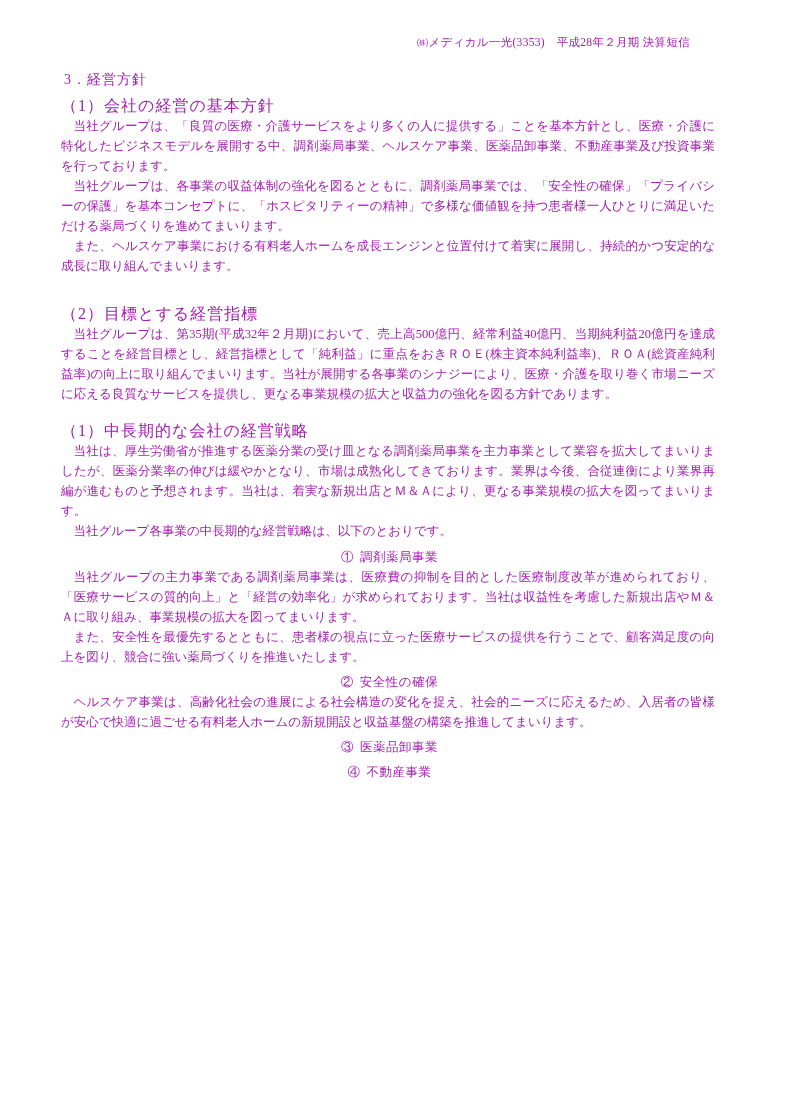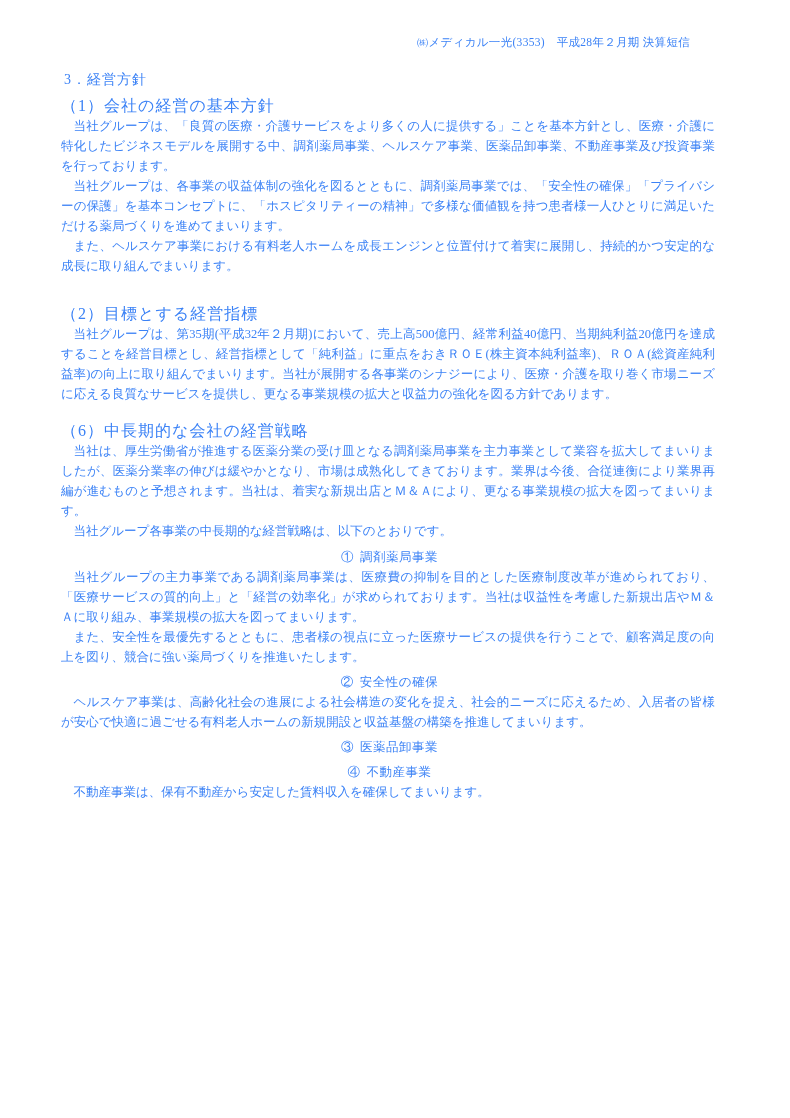--- a/index.html
+++ b/index.html
@@ -7,21 +7,21 @@
     padding: 0;
     background: #ffffff;
   }
   .page {
     position: relative;
     width: 790px;
     height: 850px;
     background: #ffffff;
     overflow: hidden;
     font-family: "Liberation Serif", "DejaVu Serif", serif;
-    color: #3b82f6;
+    color: #a21caf;
   }
   .doc-header {
     position: absolute;
     top: 35px;
     right: 100px;
     font-size: 11.5px;
     letter-spacing: 0.3px;
     white-space: nowrap;
   }
   .content {
@@ -86,21 +86,21 @@
     <div class="sec-title">3．経営方針</div>
 
     <div class="sub-title mt6">（1）会社の経営の基本方針</div>
     <p class="para">当社グループは、「良質の医療・介護サービスをより多くの人に提供する」ことを基本方針とし、医療・介護に特化したビジネスモデルを展開する中、調剤薬局事業、ヘルスケア事業、医薬品卸事業、不動産事業及び投資事業を行っております。</p>
     <p class="para">当社グループは、各事業の収益体制の強化を図るとともに、調剤薬局事業では、「安全性の確保」「プライバシーの保護」を基本コンセプトに、「ホスピタリティーの精神」で多様な価値観を持つ患者様一人ひとりに満足いただける薬局づくりを進めてまいります。</p>
     <p class="para">また、ヘルスケア事業における有料老人ホームを成長エンジンと位置付けて着実に展開し、持続的かつ安定的な成長に取り組んでまいります。</p>
 
     <div class="sub-title mt12">（2）目標とする経営指標</div>
     <p class="para">当社グループは、第35期(平成32年２月期)において、売上高500億円、経常利益40億円、当期純利益20億円を達成することを経営目標とし、経営指標として「純利益」に重点をおきＲＯＥ(株主資本純利益率)、ＲＯＡ(総資産純利益率)の向上に取り組んでまいります。当社が展開する各事業のシナジーにより、医療・介護を取り巻く市場ニーズに応える良質なサービスを提供し、更なる事業規模の拡大と収益力の強化を図る方針であります。</p>
 
-    <div class="sub-title mt17">（6）中長期的な会社の経営戦略</div>
+    <div class="sub-title mt17">（1）中長期的な会社の経営戦略</div>
     <p class="para">当社は、厚生労働省が推進する医薬分業の受け皿となる調剤薬局事業を主力事業として業容を拡大してまいりましたが、医薬分業率の伸びは緩やかとなり、市場は成熟化してきております。業界は今後、合従連衡により業界再編が進むものと予想されます。当社は、着実な新規出店とＭ＆Ａにより、更なる事業規模の拡大を図ってまいります。</p>
     <p class="para mt2">当社グループ各事業の中長期的な経営戦略は、以下のとおりです。</p>
 
     <div class="item-title mt6">
       <span class="marker">①</span><span>調剤薬局事業</span>
     </div>
     <p class="para">当社グループの主力事業である調剤薬局事業は、医療費の抑制を目的とした医療制度改革が進められており、「医療サービスの質的向上」と「経営の効率化」が求められております。当社は収益性を考慮した新規出店やＭ＆Ａに取り組み、事業規模の拡大を図ってまいります。</p>
     <p class="para">また、安全性を最優先するとともに、患者様の視点に立った医療サービスの提供を行うことで、顧客満足度の向上を図り、競合に強い薬局づくりを推進いたします。</p>
 
     <div class="item-title mt5">
@@ -108,19 +108,18 @@
     </div>
     <p class="para">ヘルスケア事業は、高齢化社会の進展による社会構造の変化を捉え、社会的ニーズに応えるため、入居者の皆様が安心で快適に過ごせる有料老人ホームの新規開設と収益基盤の構築を推進してまいります。</p>
 
     <div class="item-title mt5">
       <span class="marker">③</span><span>医薬品卸事業</span>
     </div>
 
     <div class="item-title mt5">
       <span class="marker">④</span><span>不動産事業</span>
     </div>
-    <p class="para">不動産事業は、保有不動産から安定した賃料収入を確保してまいります。</p>
 
   </div>
 
   <div class="page-number">8</div>
 
 </div>
 
 </body></html>

